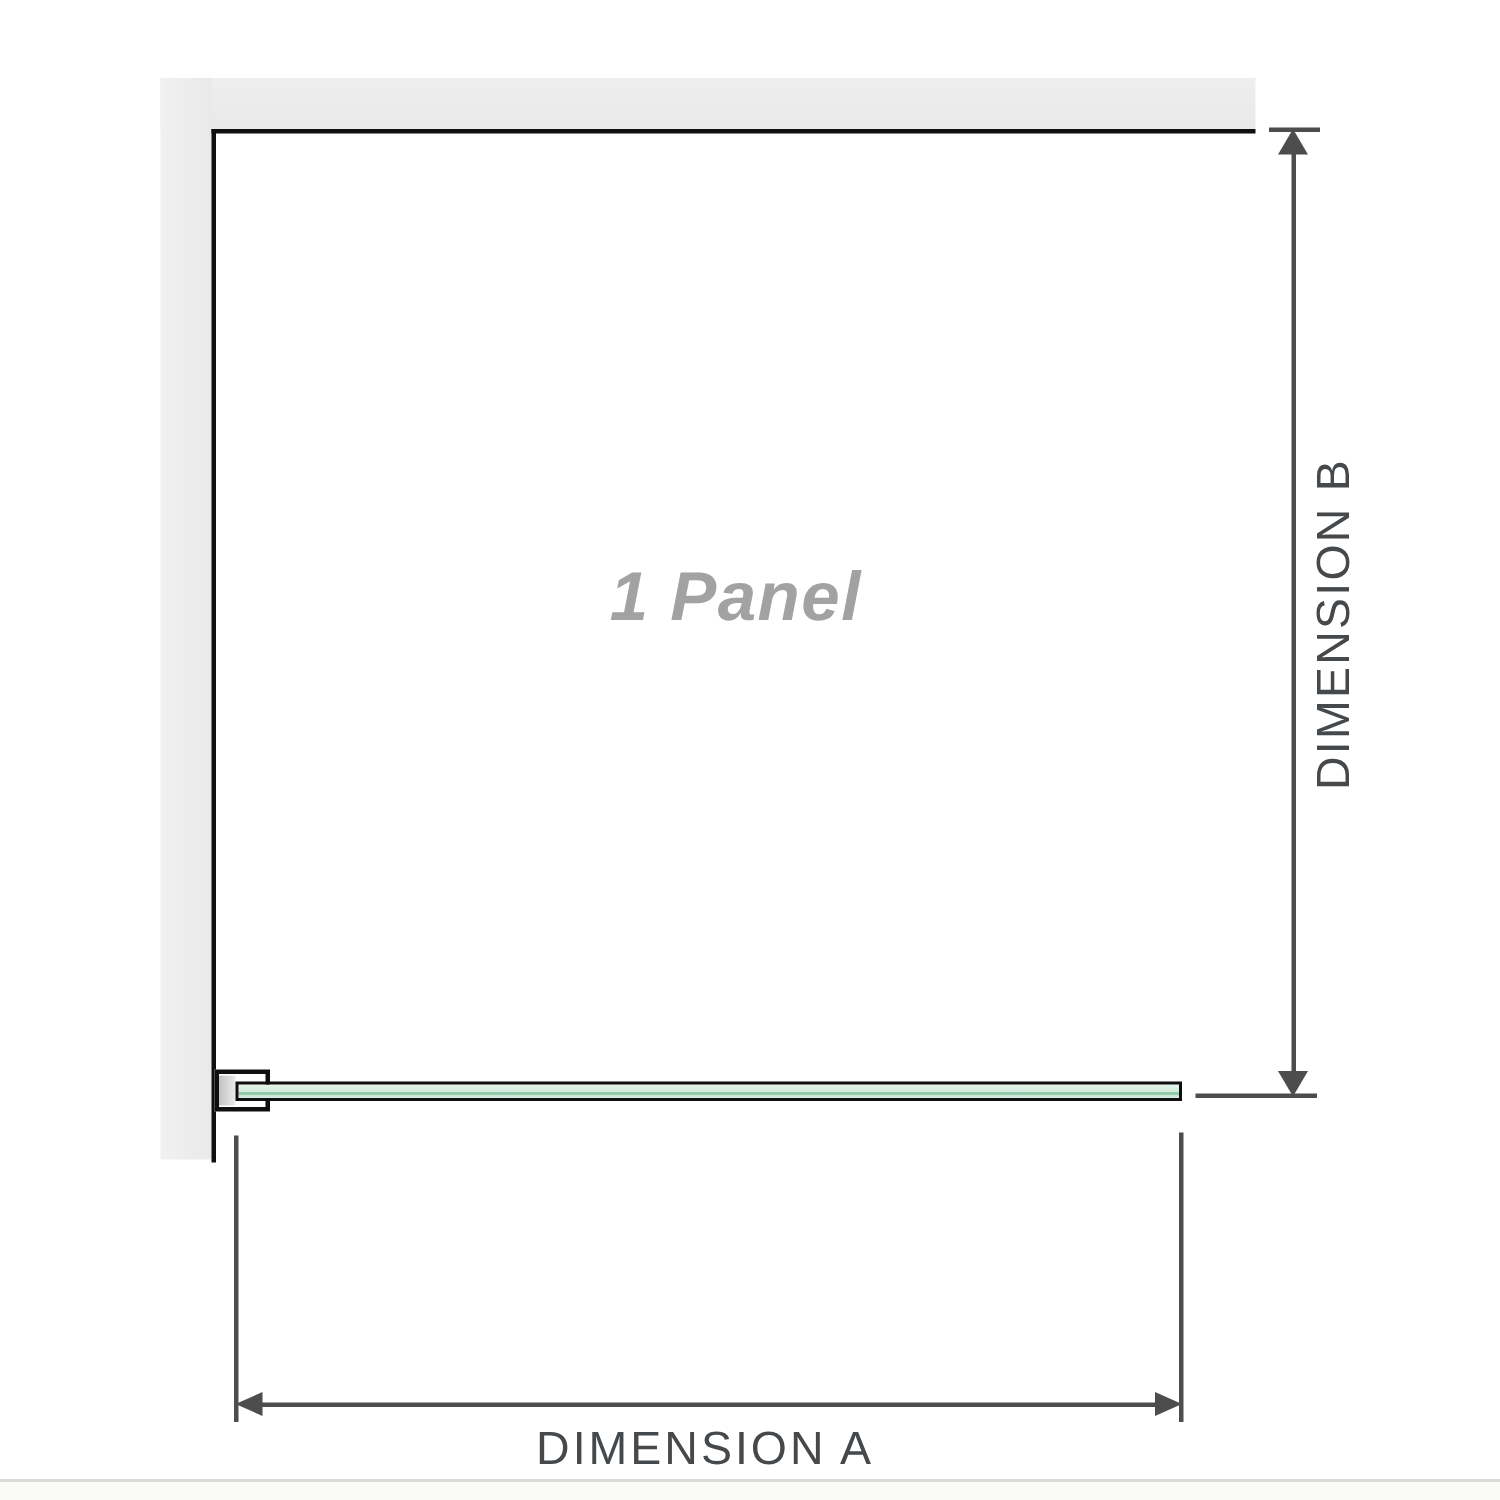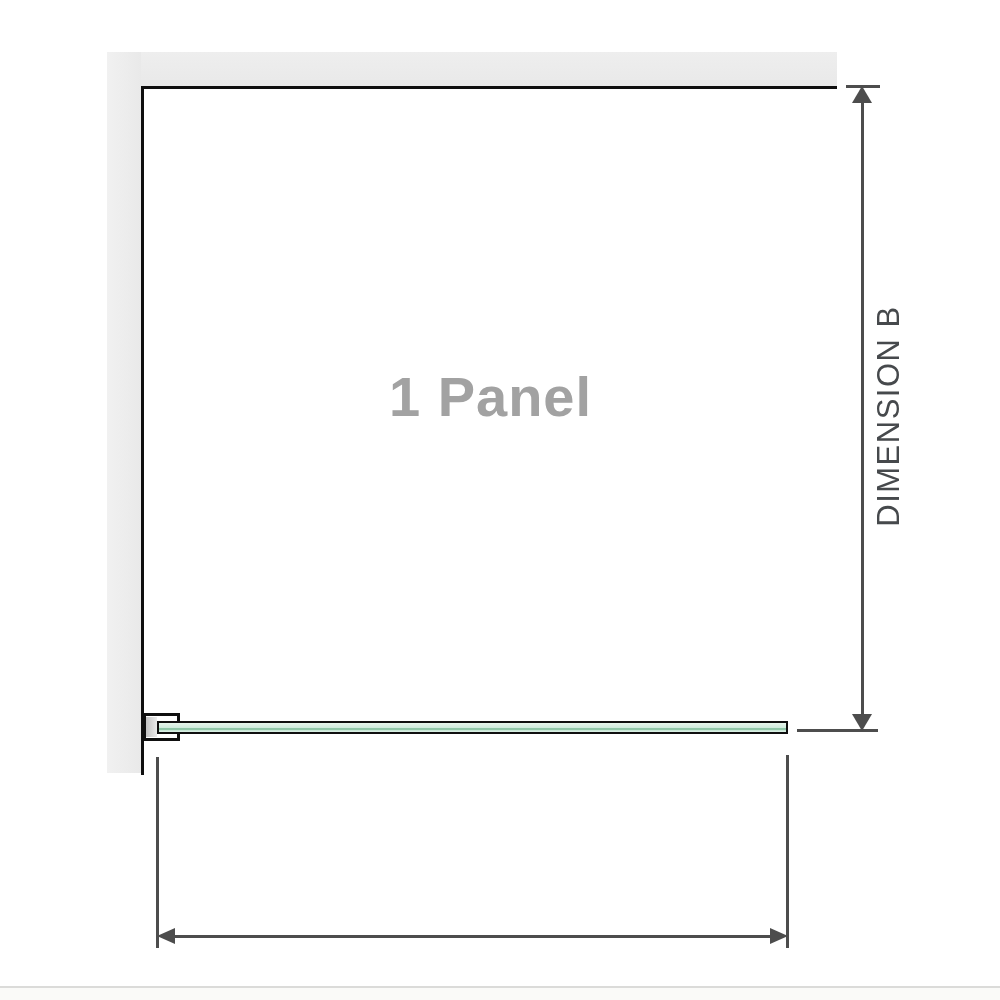--- a/index.html
+++ b/index.html
@@ -26,21 +26,21 @@
   .wall-left{left:107px;top:52px;width:34px;height:721px;
     background:linear-gradient(to right,#f1f1f1,var(--wall));}
 
   
   .edge-top{left:141px;top:86px;width:696px;height:3px;background:var(--outline);}
   .edge-left{left:141px;top:86px;width:3px;height:689px;background:var(--outline);}
 
   
   .panel-zone{left:144px;top:89px;width:693px;height:615px;display:flex;
     align-items:center;justify-content:center;}
-  .panel-label{font-size:56px;font-weight:700;
+  .panel-label{font-size:46px;font-style:italic;font-weight:700;
     color:var(--panel-label-text);letter-spacing:1px;}
 
   
   .bracket{left:143px;top:713px;width:37px;height:28px;border:3px solid var(--outline);
     background:#ffffff;}
   .bracket-pad{left:146px;top:717px;width:11px;height:20px;
     background:linear-gradient(to right,#c2c2c2,#ebebeb);}
   .glass-bar{left:157px;top:721px;width:631px;height:13px;border:2px solid var(--outline);
     background:linear-gradient(180deg,#e7f5ec 0%,#d7eee1 35%,#cdeadb 55%,
       var(--glass-green) 60%,var(--glass-green) 72%,#c3e5d2 80%,#dff1e8 100%);}
@@ -100,17 +100,18 @@
   <div class="abs dimb-line"></div>
   <div class="abs dimb-arrow-up"></div>
   <div class="abs dimb-arrow-down"></div>
   <div class="abs dimb-label">DIMENSION B</div>
 
   <div class="abs dima-ext-left"></div>
   <div class="abs dima-ext-right"></div>
   <div class="abs dima-line"></div>
   <div class="abs dima-arrow-left"></div>
   <div class="abs dima-arrow-right"></div>
+  <div class="abs dima-label">DIMENSION A</div>
 
   <div class="abs bottom-divider"></div>
   <div class="abs footer-strip"></div>
 
 </div>
 
 </body></html>

